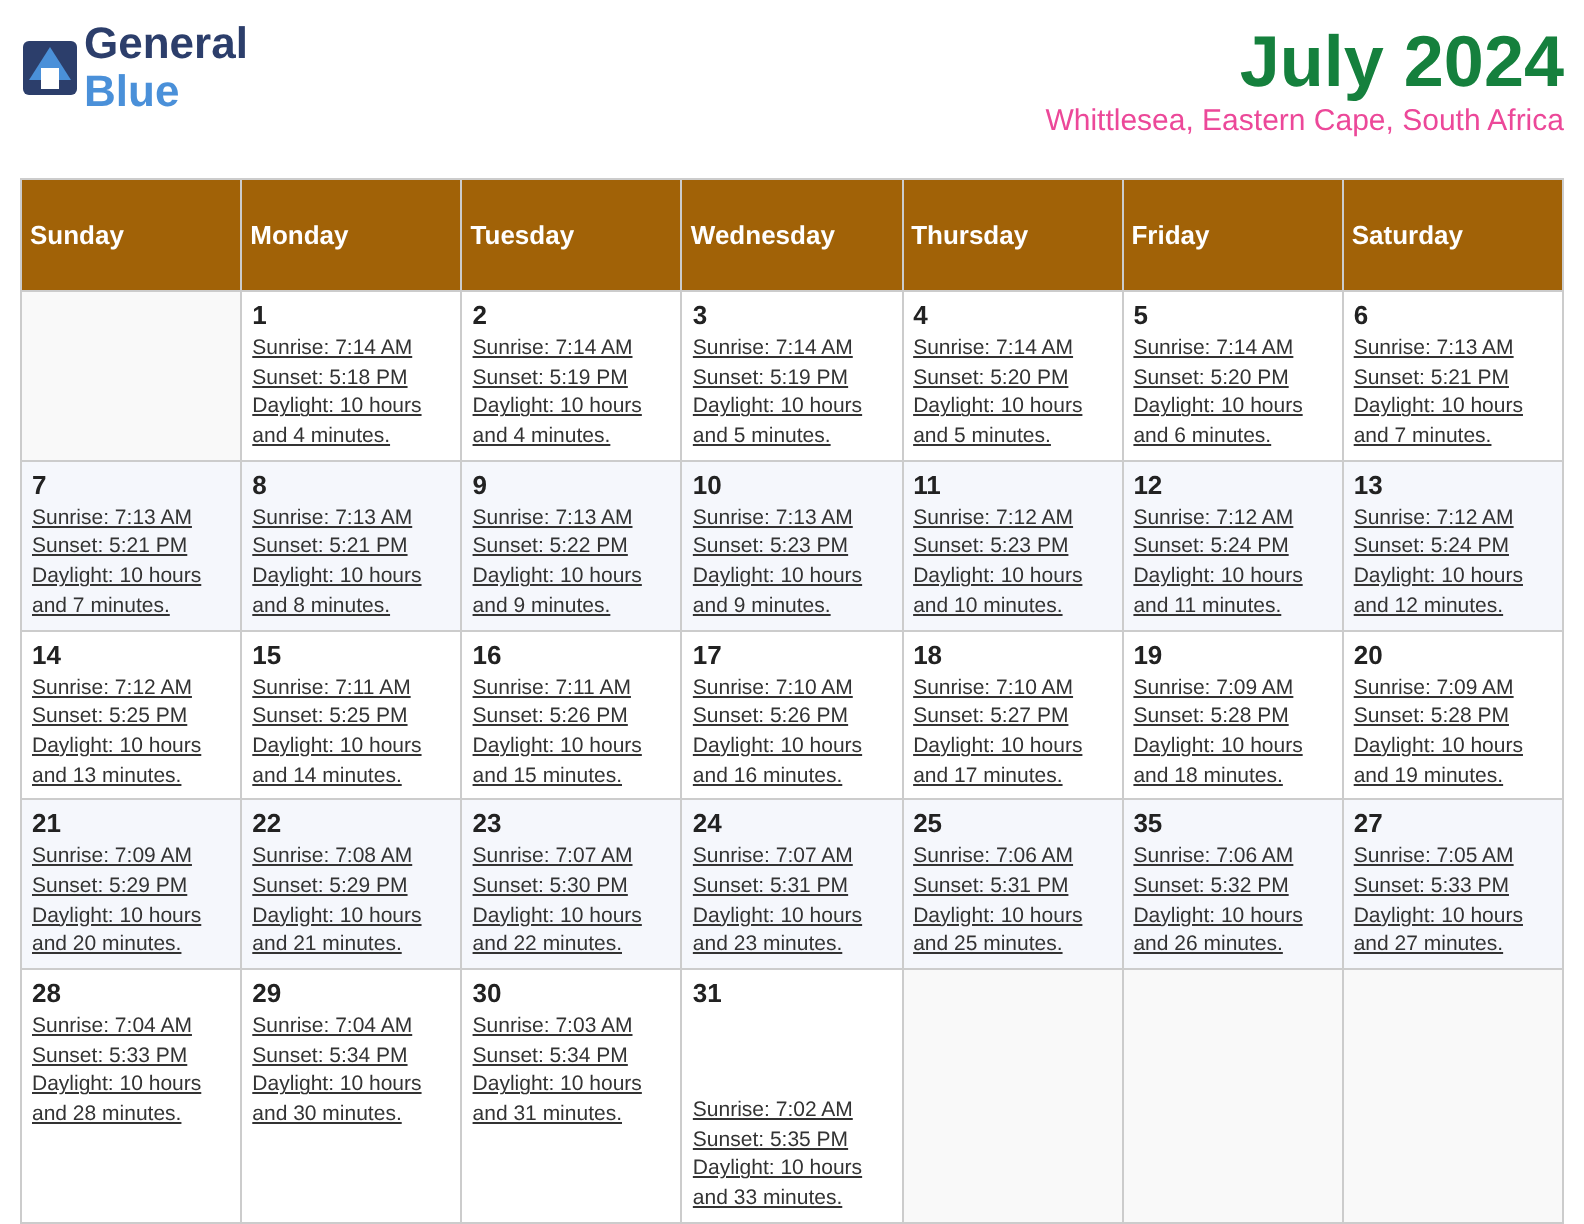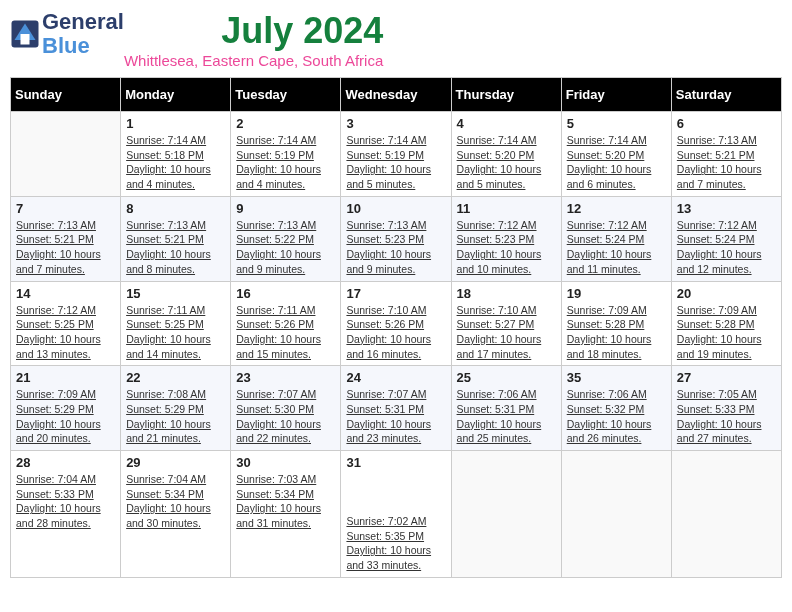--- a/index.html
+++ b/index.html
@@ -5,22 +5,23 @@
     * { box-sizing: border-box; margin: 0; padding: 0; }
     body {
       font-family: Arial, sans-serif;
       background: #fff;
       width: 792px;
       min-height: 612px;
       padding: 10px;
     }
     .header {
       display: flex;
+      justify-content: space-between;
       align-items: flex-start;
-      margin-bottom: 8px;
+      margin-bottom: 20px;
     }
     .logo {
       display: flex;
       align-items: center;
     }
     .logo-text {
       font-size: 22px;
       font-weight: bold;
       color: #2c3e6b;
       line-height: 1.1;
@@ -44,23 +45,23 @@
     .location {
       font-size: 15px;
       color: #ec4899;
     }
     table {
       width: 100%;
       border-collapse: collapse;
       font-size: 11px;
     }
     th {
-      background-color: #000000;
+      background-color: #a16207;
       color: #fff;
-      padding: 9px 4px;
+      padding: 20px 4px;
       text-align: left;
       font-size: 13px;
       font-weight: bold;
       border: 1px solid #ccc;
     }
     td {
       border: 1px solid #ccc;
       vertical-align: top;
       padding: 4px 5px;
       height: 80px;

